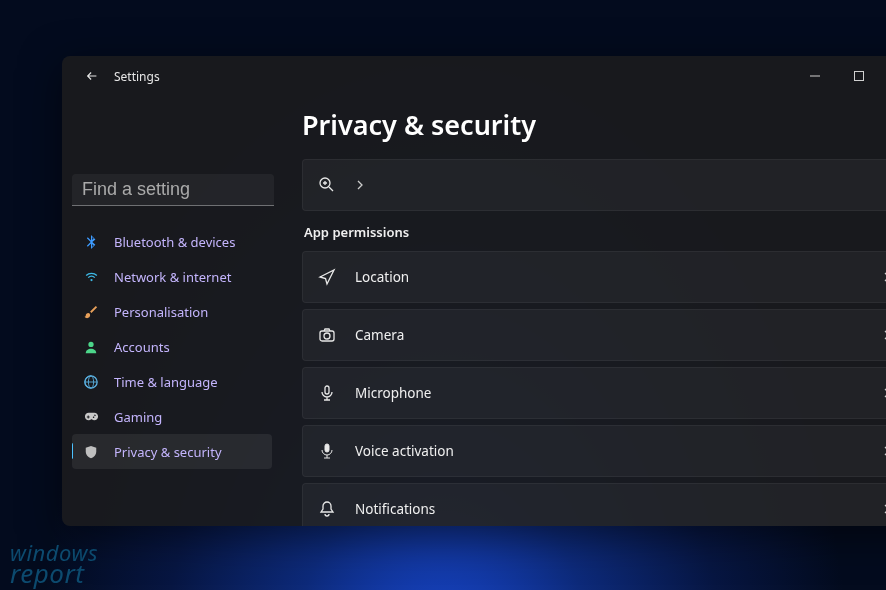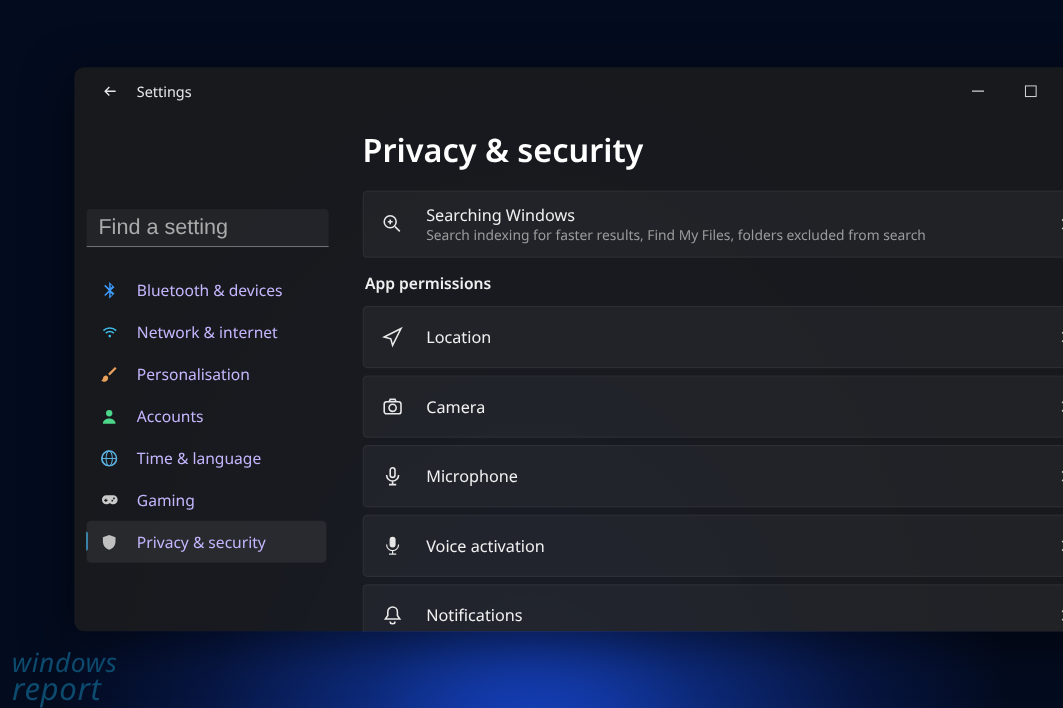--- a/index.html
+++ b/index.html
@@ -304,24 +304,20 @@
       <h1 class="page-title">Privacy &amp; security</h1>
 
       <div class="card">
         <span class="card-ico">
           <svg width="20" height="20" viewBox="0 0 20 20" fill="none" stroke="currentColor" stroke-width="1.3">
               <circle cx="8" cy="8" r="5"></circle>
               <path d="M12 12l4 4"></path>
               <path d="M6 8h4M8 6v4"></path>
             </svg>
         </span>
-        <div class="card-text">
-          <div class="card-title">Searching Windows</div>
-          <div class="card-sub">Search indexing for faster results, Find My Files, folders excluded from search</div>
-        </div>
         <span class="card-chev">
           <svg width="10" height="10" viewBox="0 0 10 10" fill="none" stroke="currentColor" stroke-width="1.3">
               <path d="M3 1l4 4-4 4"></path>
             </svg>
         </span>
       </div>
 
       <div class="section-header">App permissions</div>
 
       <div class="card">

